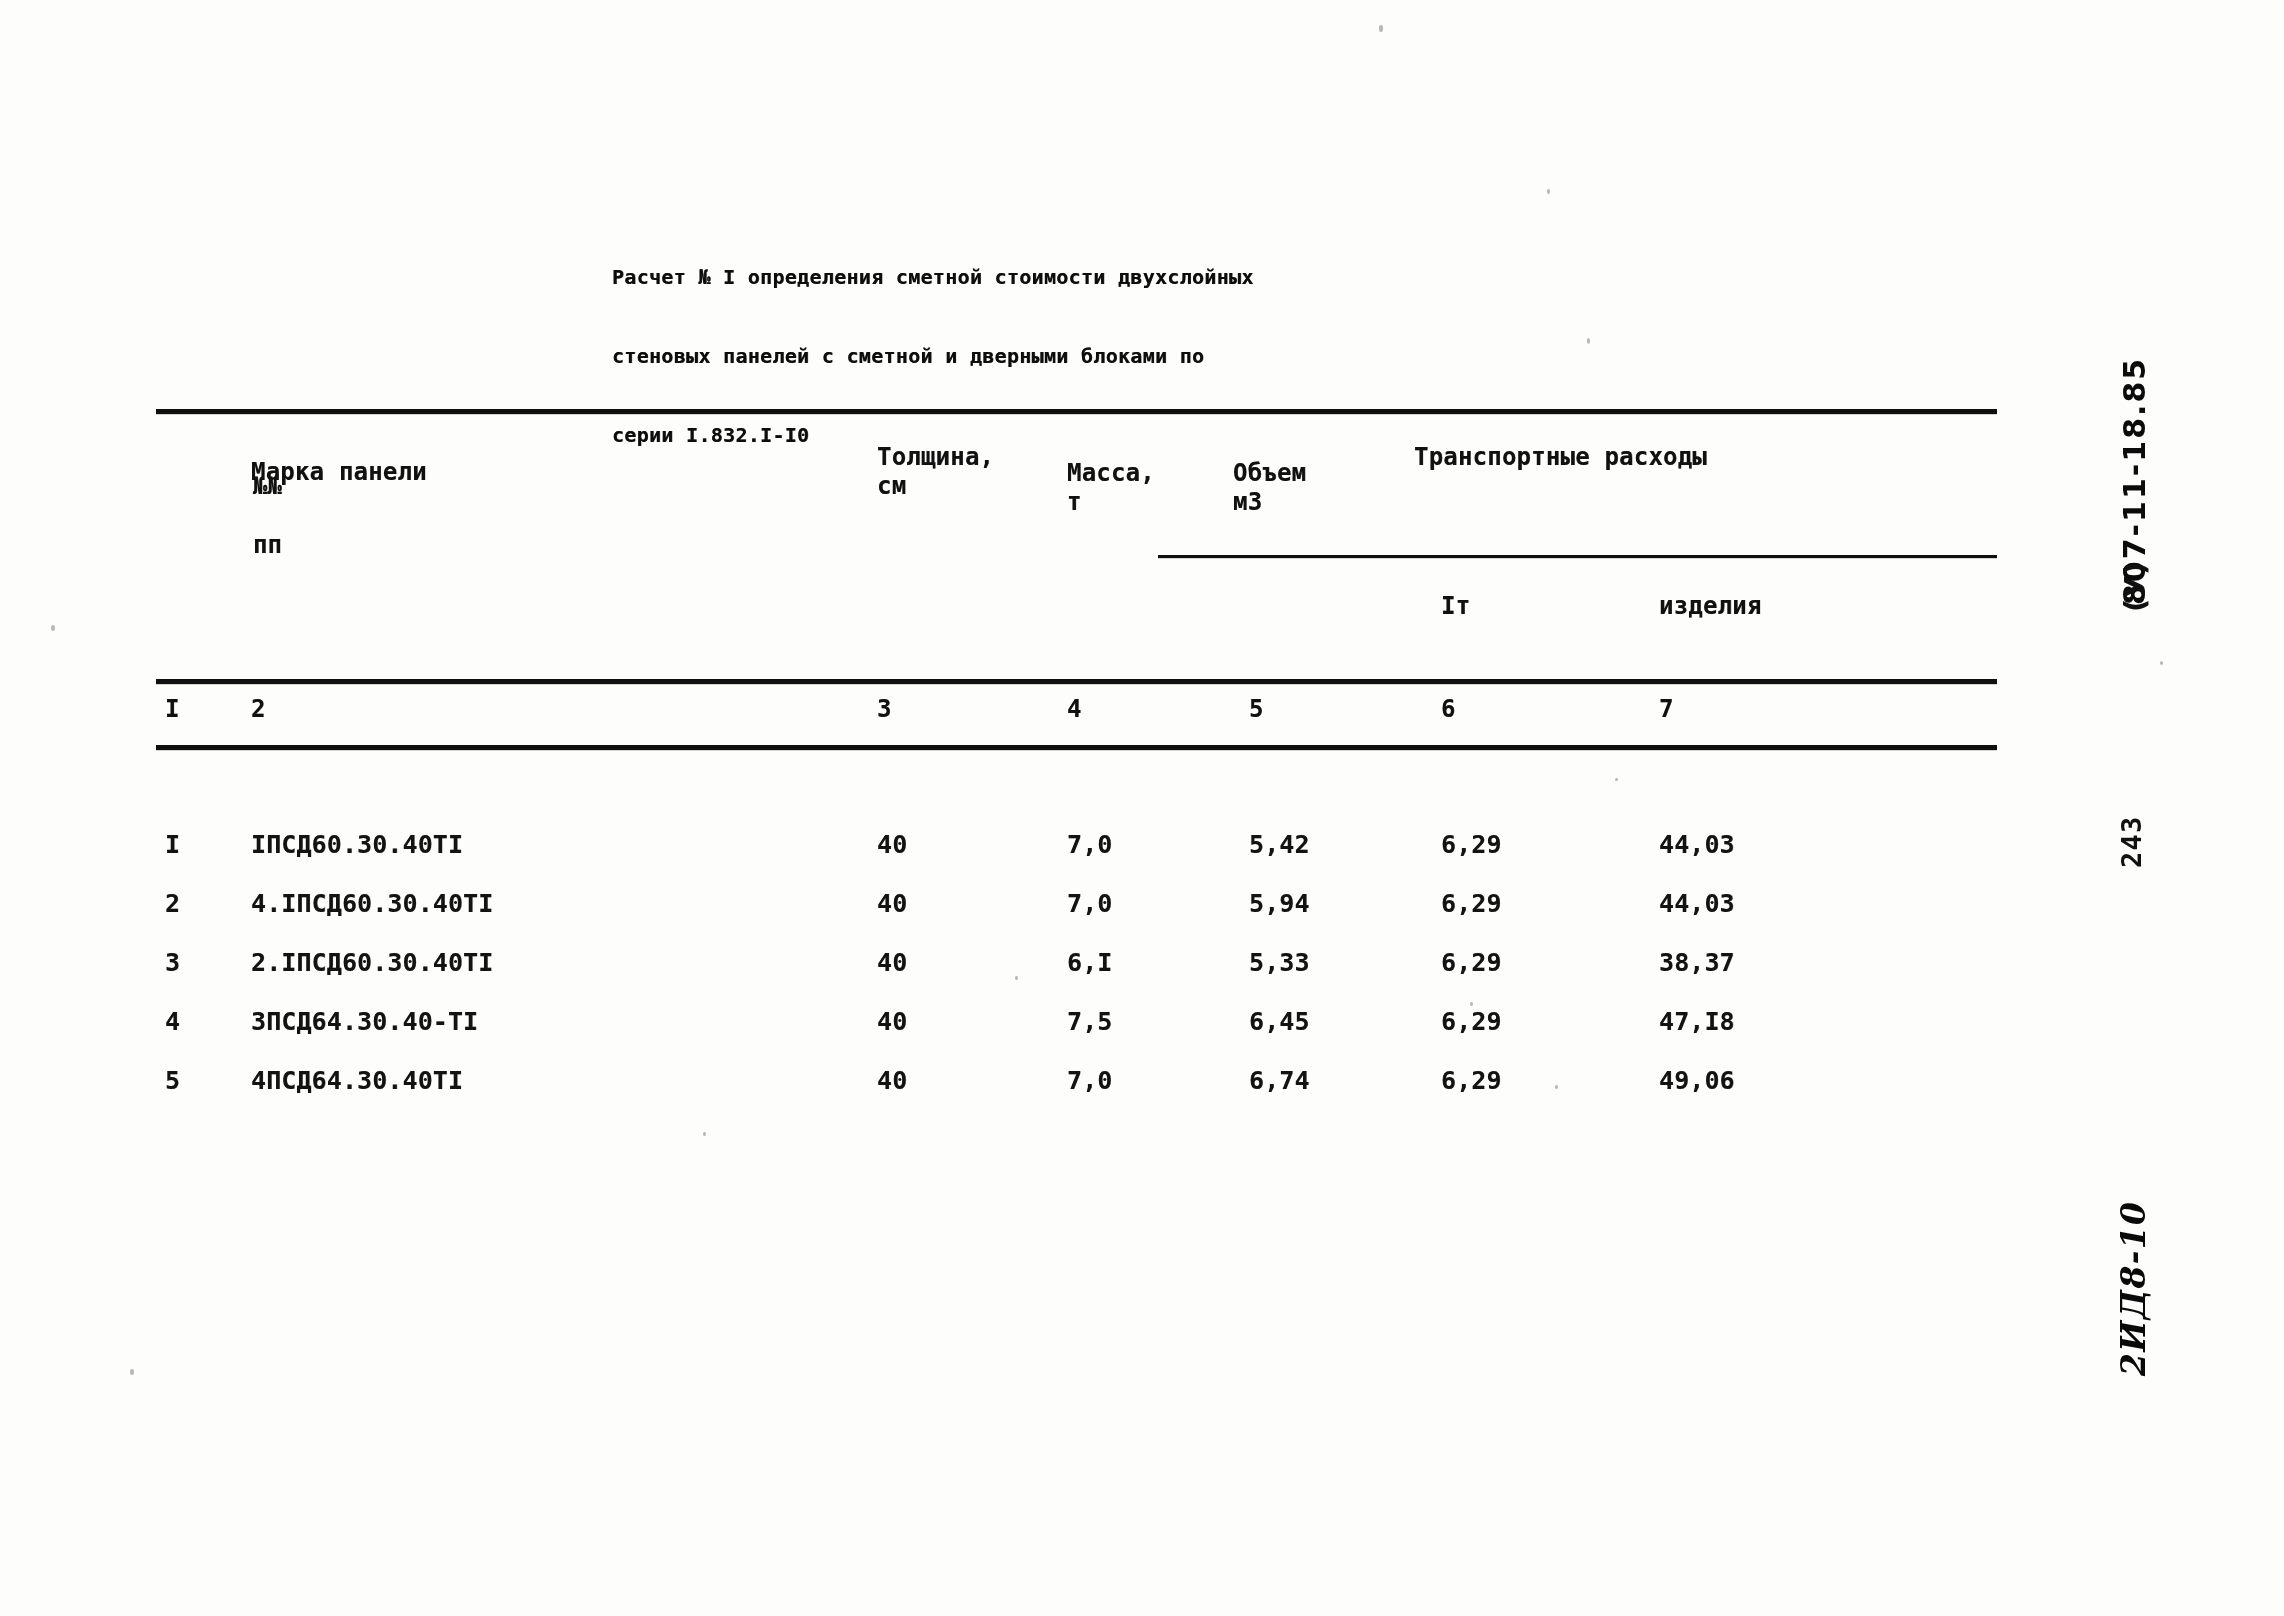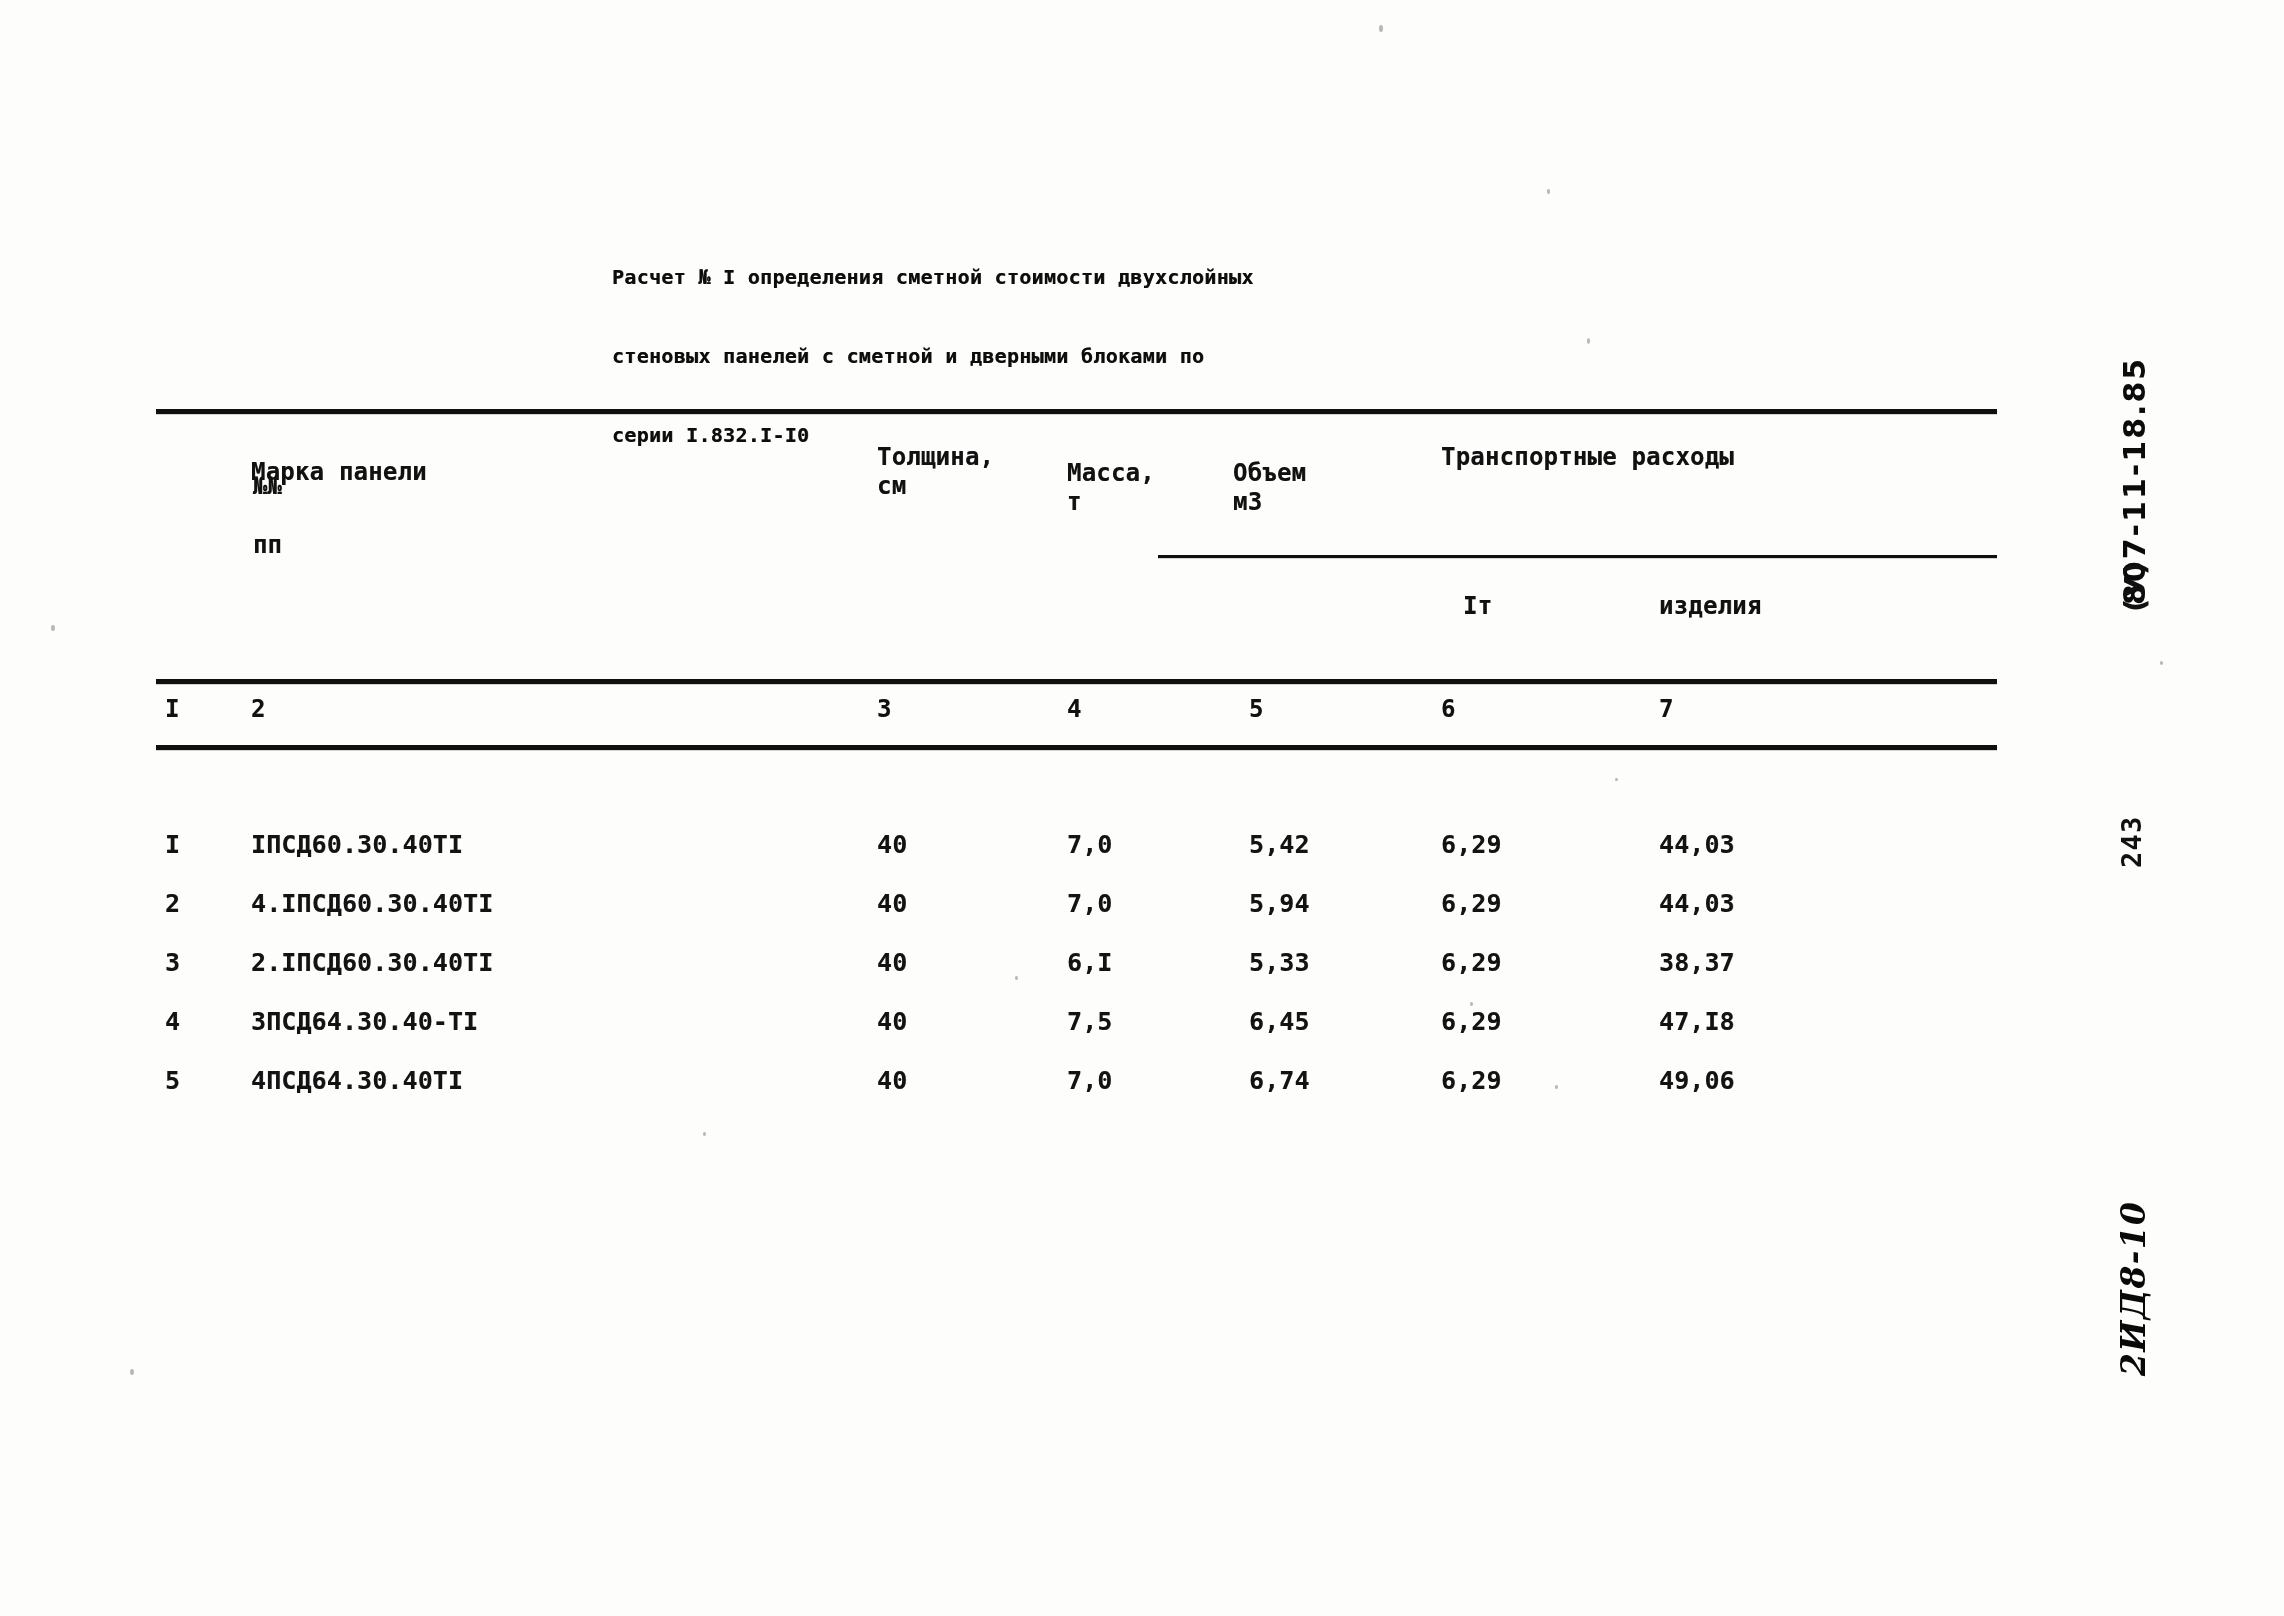--- a/index.html
+++ b/index.html
@@ -78,22 +78,22 @@
     font-weight: 600;
     color: #111;
     text-shadow: 0.3px 0 0 rgba(17,17,17,0.5);
   }
 
   #h-no      { left: 9px;   top: 34px;  text-align: center; }
   #h-mark    { left: 95px;  top: 49px; }
   #h-thick   { left: 721px; top: 34px; }
   #h-mass    { left: 911px; top: 50px; }
   #h-vol     { left: 1077px; top: 34px; margin-top: 16px; }
-  #h-transp  { left: 1285px; top: 34px; }
-  #h-per-t   { left: 1285px; top: 183px; margin-left: 22px; }
+  #h-transp  { left: 1258px; top: 34px; }
+  #h-per-t   { left: 1285px; top: 183px; }
   #h-per-it  { left: 1503px; top: 183px; }
 
   
   .cnum {
     position: absolute;
     top: 286px;
     font-size: 24px;
     font-weight: 600;
     color: #111;
     white-space: pre;

